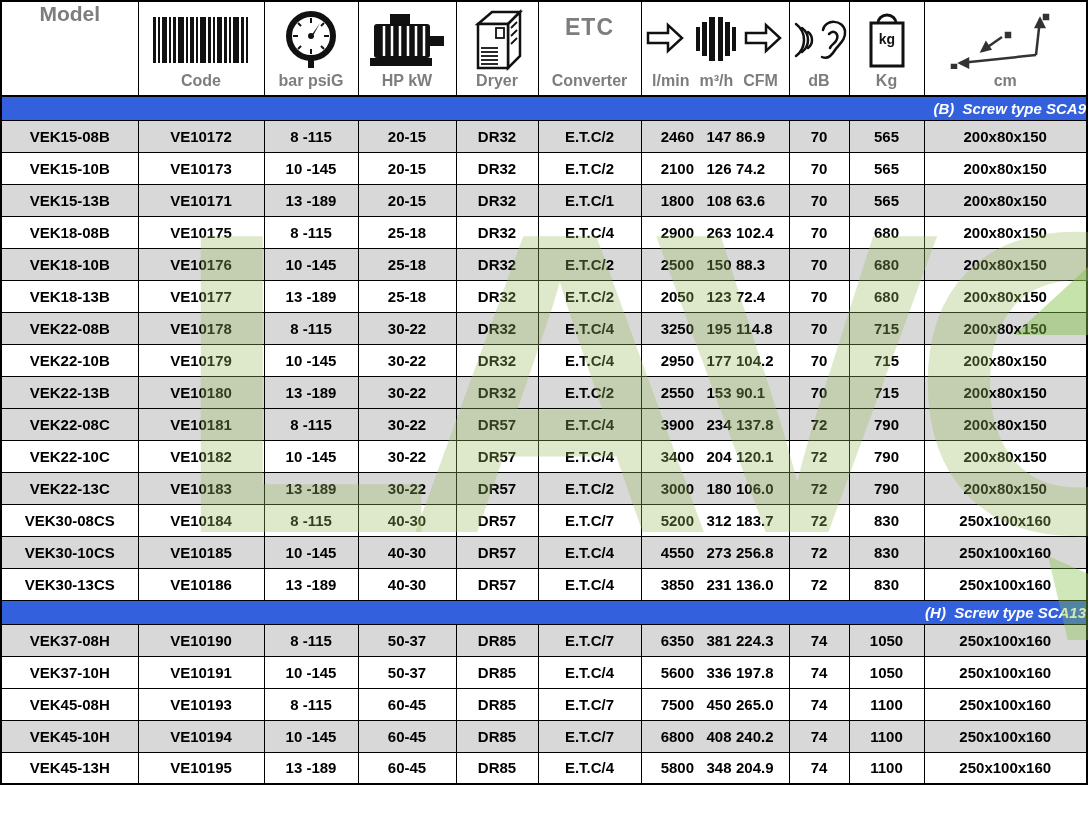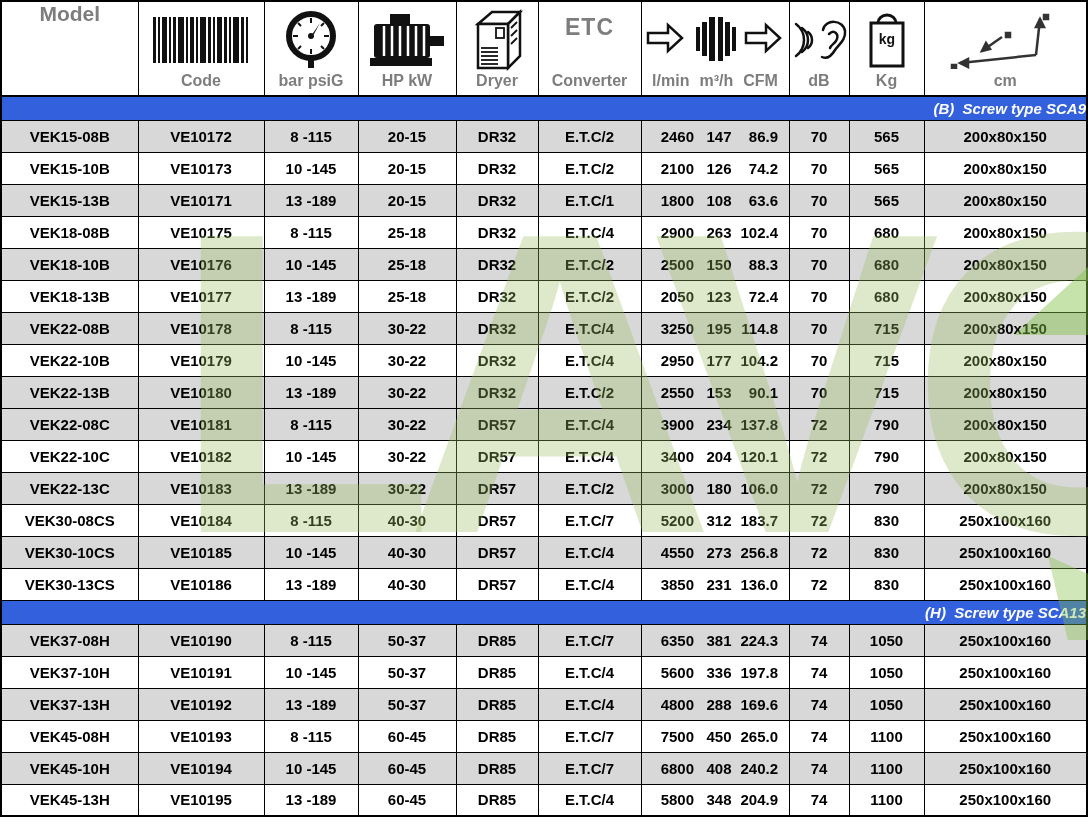--- a/index.html
+++ b/index.html
@@ -25,21 +25,21 @@
   .icon svg{display:block;}
 
   .section-row td{background:var(--blue);color:#fff;font-weight:bold;font-style:italic;
     font-size:15px;height:24px;padding:0 0 0 9px;white-space:pre;text-align:right;}
   .data-row td{height:32px;text-align:center;font-weight:bold;font-size:15px;color:#000;padding:0;white-space:nowrap;}
   .data-row.shade td{background:var(--shade);}
   .data-row.white td{background:#ffffff;}
 
   .flow-cell .f0{display:inline-block;min-width:42px;text-align:right;}
   .flow-cell .f1{display:inline-block;min-width:30px;text-align:center;margin-left:10px;}
-  .flow-cell .f2{display:inline-block;min-width:42px;text-align:right;margin-left:2px;}
+  .flow-cell .f2{display:inline-block;min-width:42px;text-align:left;margin-left:2px;}
 
   
   .watermark{position:absolute;left:0;top:0;width:1088px;height:837px;overflow:hidden;pointer-events:none;z-index:10;padding-left:26px;}
   .wm-text{position:absolute;left:172px;top:168px;font-weight:bold;font-size:430px;line-height:1;
     letter-spacing:-30px;color:rgba(156,188,100,0.33);}
   .wm-tri1{position:absolute;right:0;top:243px;width:100px;height:92px;background:rgba(131,193,72,0.45);
     clip-path:polygon(100% 0,100% 100%,0 100%);}
   .wm-tri2{position:absolute;right:0;top:556px;width:66px;height:84px;background:rgba(131,193,72,0.38);
     clip-path:polygon(0 0,100% 35%,100% 100%,30% 100%);}
 </style>
@@ -445,32 +445,20 @@
           <td>VE10191</td>
           <td>10 -145</td>
           <td>50-37</td>
           <td>DR85</td>
           <td>E.T.C/4</td>
           <td class="flow-cell"><span class="f0">5600</span><span class="f1">336</span><span class="f2">197.8</span></td>
           <td>74</td>
           <td>1050</td>
           <td>250x100x160</td>
         </tr>
-        <tr class="data-row shade">
-          <td>VEK37-13H</td>
-          <td>VE10192</td>
-          <td>13 -189</td>
-          <td>50-37</td>
-          <td>DR85</td>
-          <td>E.T.C/4</td>
-          <td class="flow-cell"><span class="f0">4800</span><span class="f1">288</span><span class="f2">169.6</span></td>
-          <td>74</td>
-          <td>1050</td>
-          <td>250x100x160</td>
-        </tr>
         <tr class="data-row white">
           <td>VEK45-08H</td>
           <td>VE10193</td>
           <td>8 -115</td>
           <td>60-45</td>
           <td>DR85</td>
           <td>E.T.C/7</td>
           <td class="flow-cell"><span class="f0">7500</span><span class="f1">450</span><span class="f2">265.0</span></td>
           <td>74</td>
           <td>1100</td>

